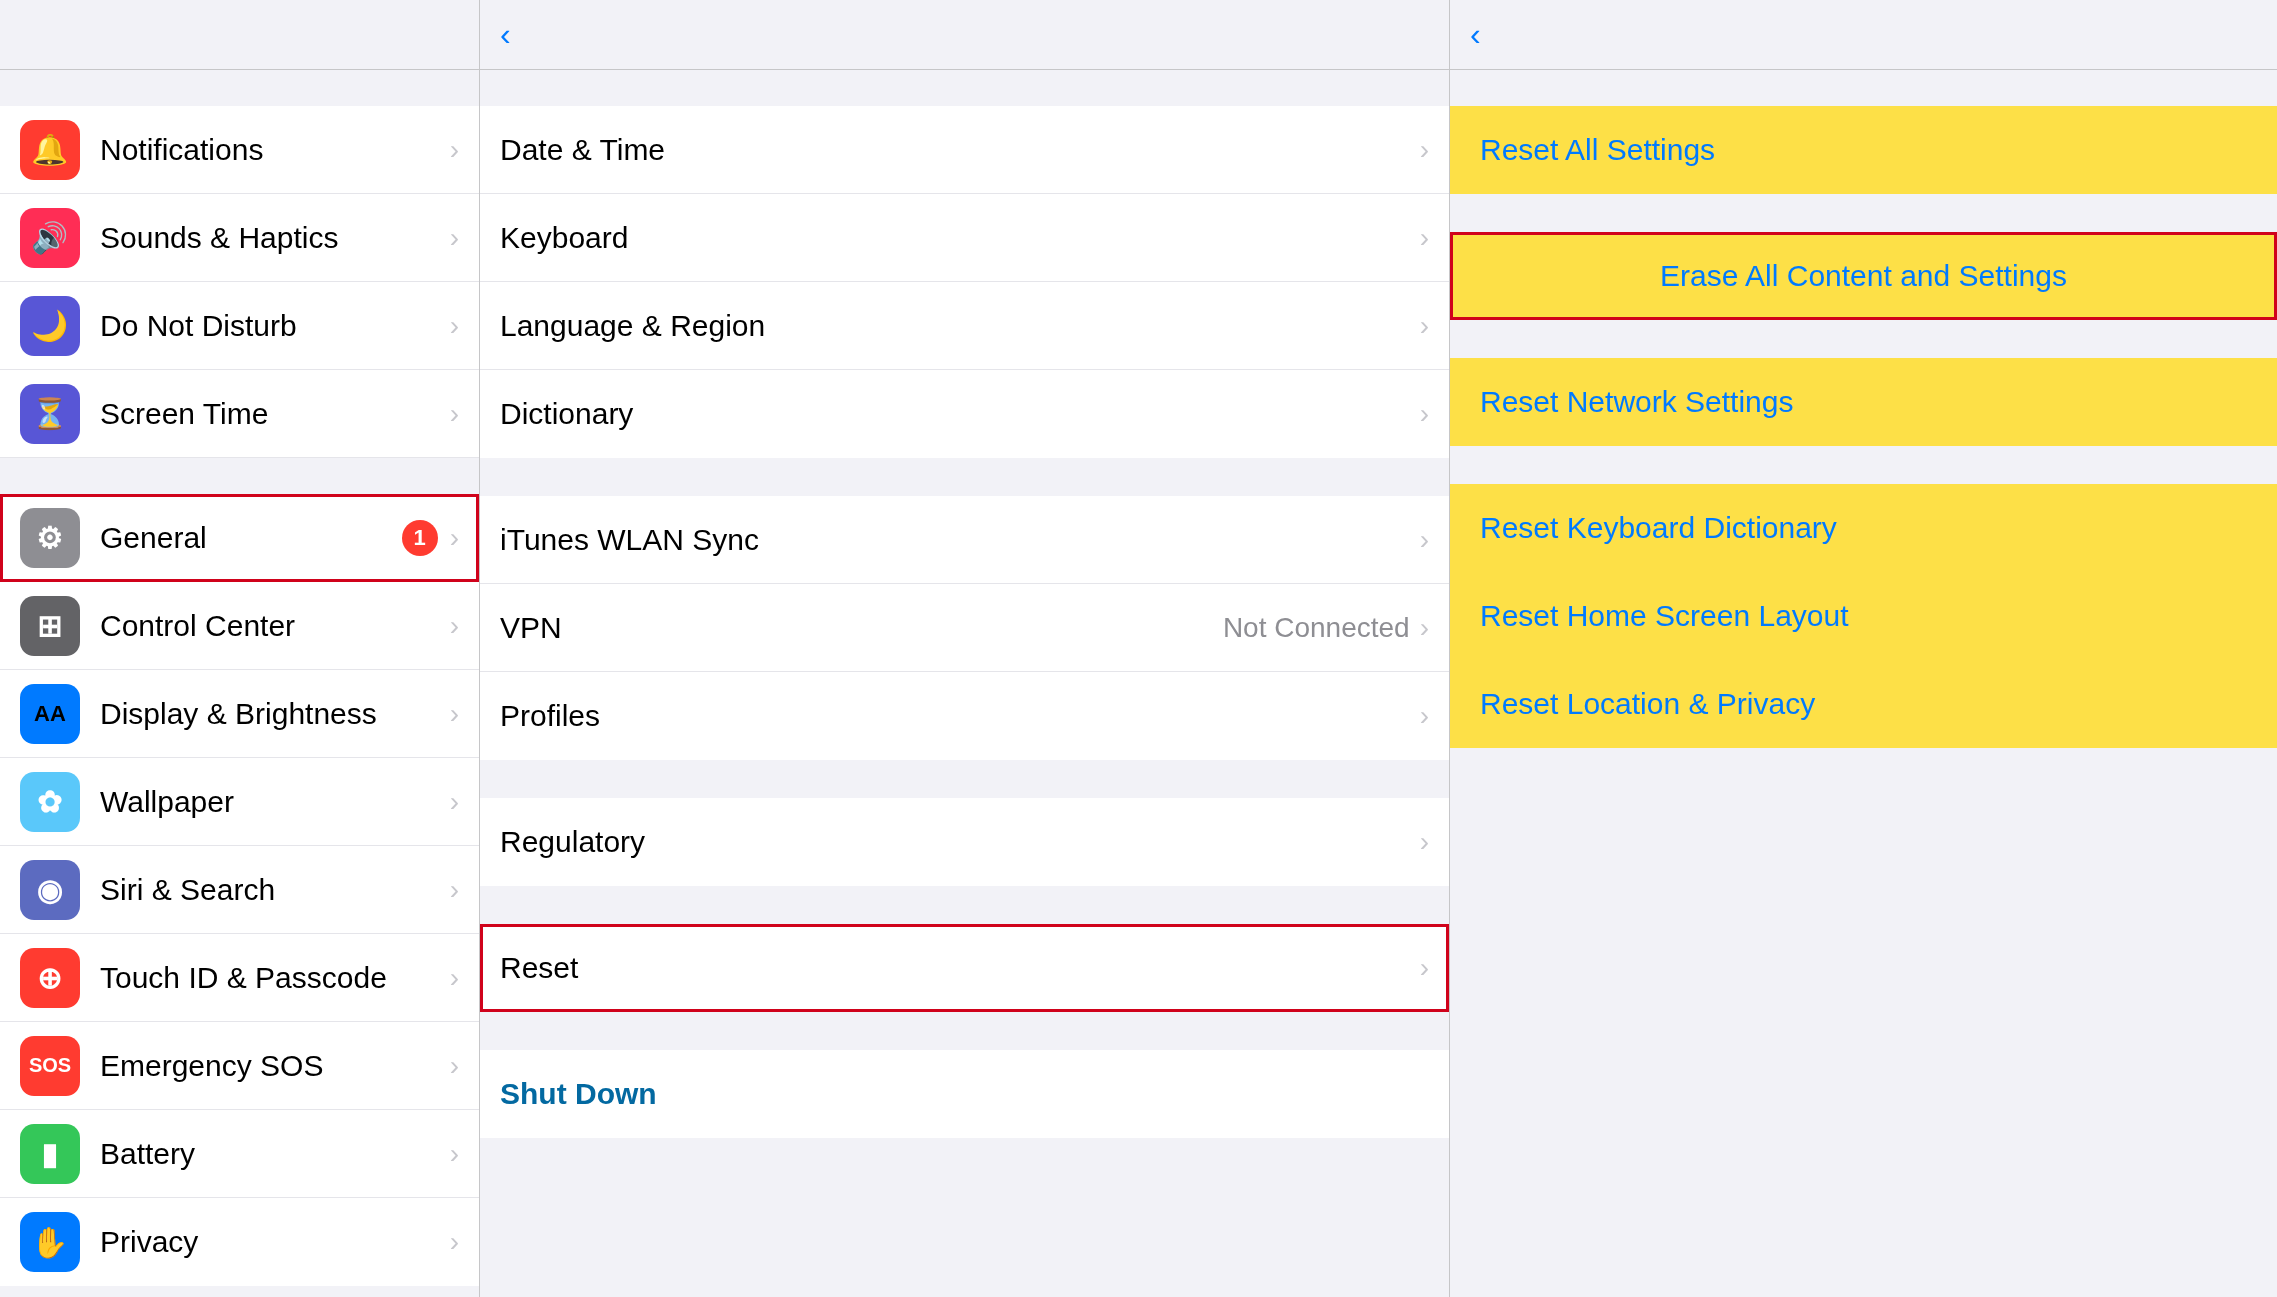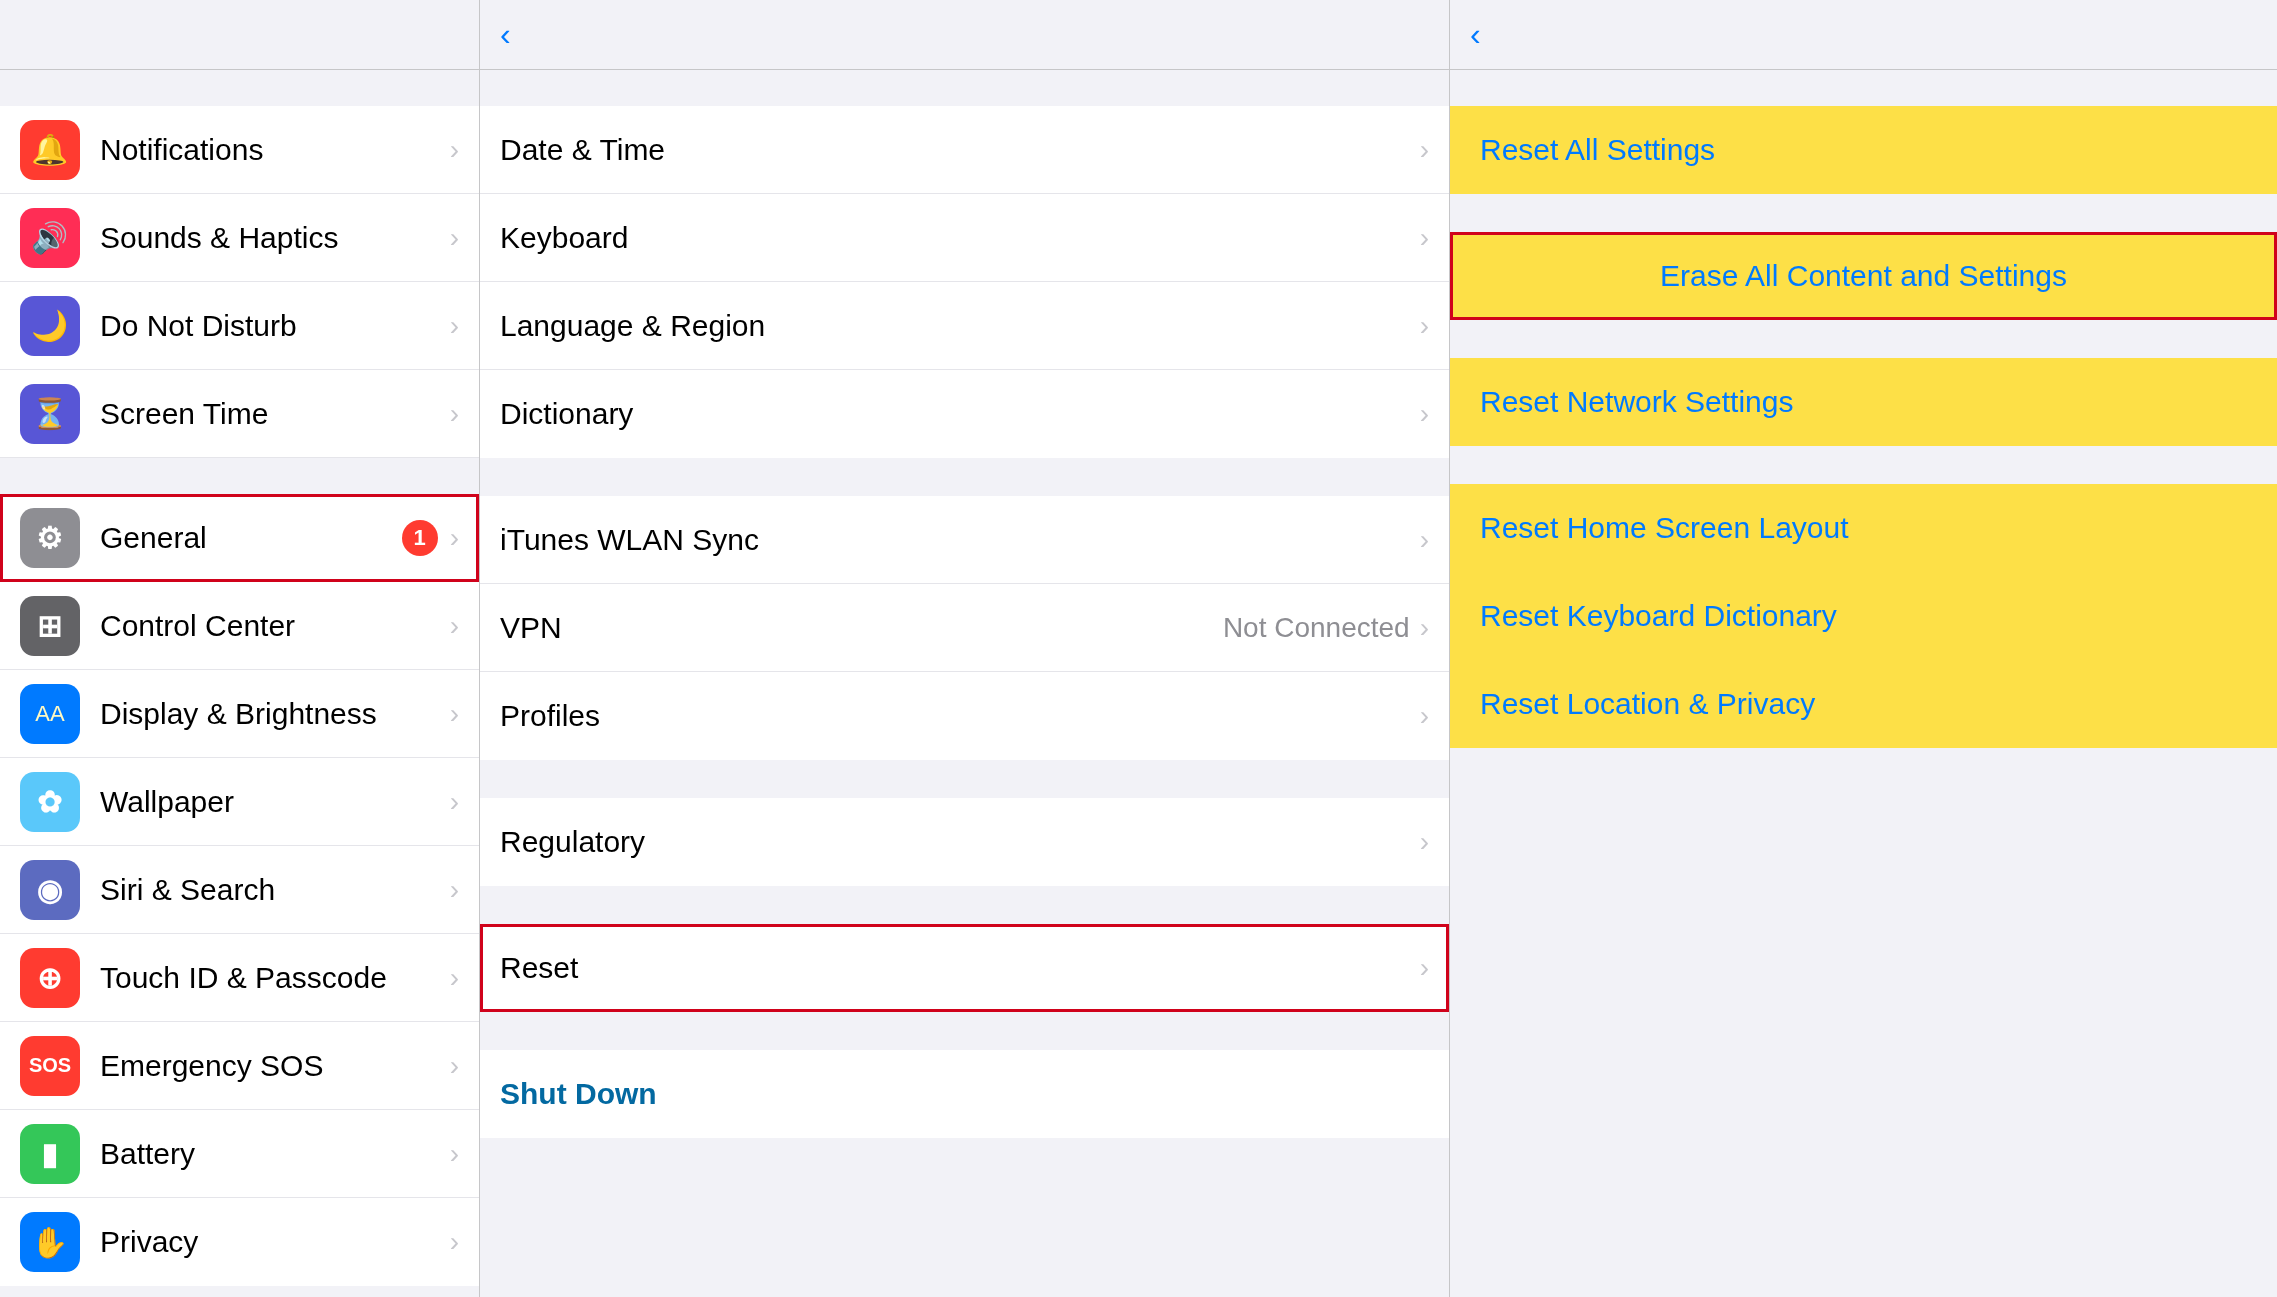--- a/index.html
+++ b/index.html
@@ -239,21 +239,21 @@
         <div class="settings-item">
     <div class="item-icon" style="background:#636366;">
       <span class="icon-inner" style="font-size:30px; color:white; font-weight:bold;">⊞</span>
     </div>
     <span class="item-label">Control Center</span>
 
     <span class="item-chevron">›</span>
   </div>
         <div class="settings-item">
     <div class="item-icon" style="background:#007aff;">
-      <span class="icon-inner" style="font-size:22px; color:#fef9c3; font-weight:normal;">AA</span>
+      <span class="icon-inner" style="font-size:22px; color:#000000; font-weight:bold;">AA</span>
     </div>
     <span class="item-label">Display &amp; Brightness</span>
 
     <span class="item-chevron">›</span>
   </div>
         <div class="settings-item">
     <div class="item-icon" style="background:#5ac8fa;">
       <span class="icon-inner" style="font-size:30px; color:white; font-weight:bold;">✿</span>
     </div>
     <span class="item-label">Wallpaper</span>
@@ -405,24 +405,24 @@
         </div>
         <div class="gray-divider"></div>
         <div class="section-group">
           <div class="reset-item">
       <span class="reset-item-label">Reset Network Settings</span>
     </div>
         </div>
         <div class="gray-divider"></div>
         <div class="section-group">
           <div class="reset-item">
+      <span class="reset-item-label">Reset Keyboard Dictionary</span>
+    </div>
+          <div class="reset-item">
       <span class="reset-item-label">Reset Home Screen Layout</span>
-    </div>
-          <div class="reset-item">
-      <span class="reset-item-label">Reset Keyboard Dictionary</span>
     </div>
           <div class="reset-item">
       <span class="reset-item-label">Reset Location &amp; Privacy</span>
     </div>
         </div>
         <div class="gray-divider"></div>
       </div>
   </div>
   <div class="watermark"></div>
 </div>

